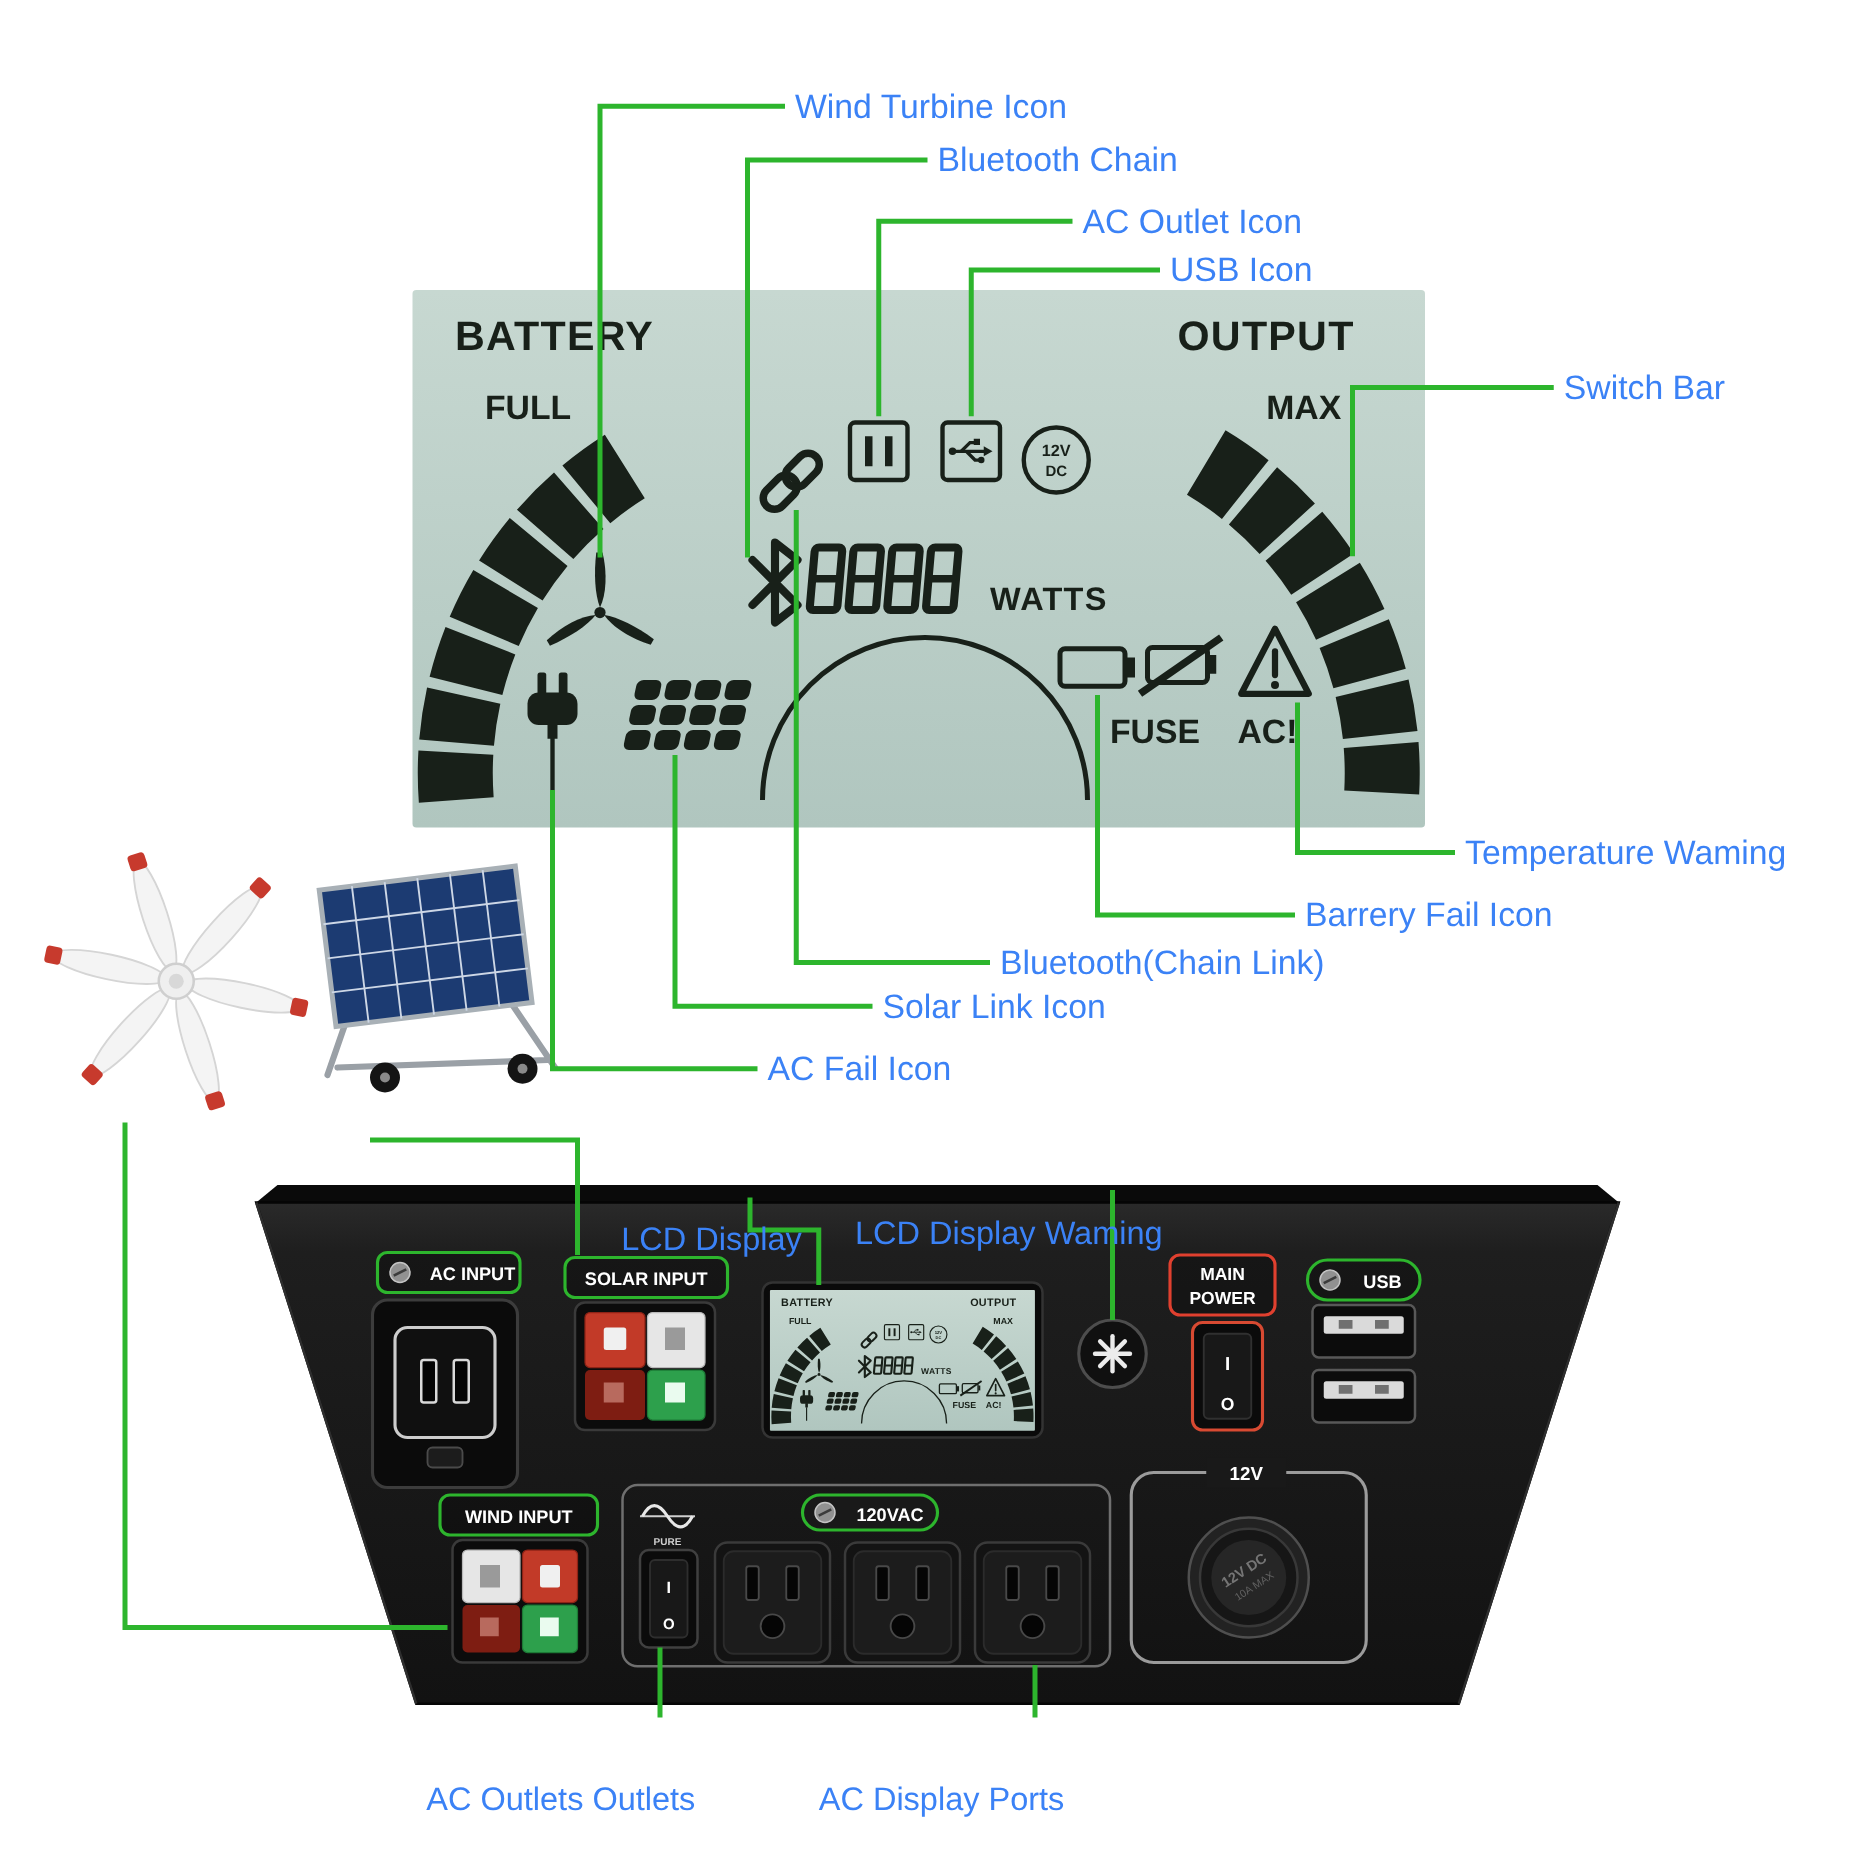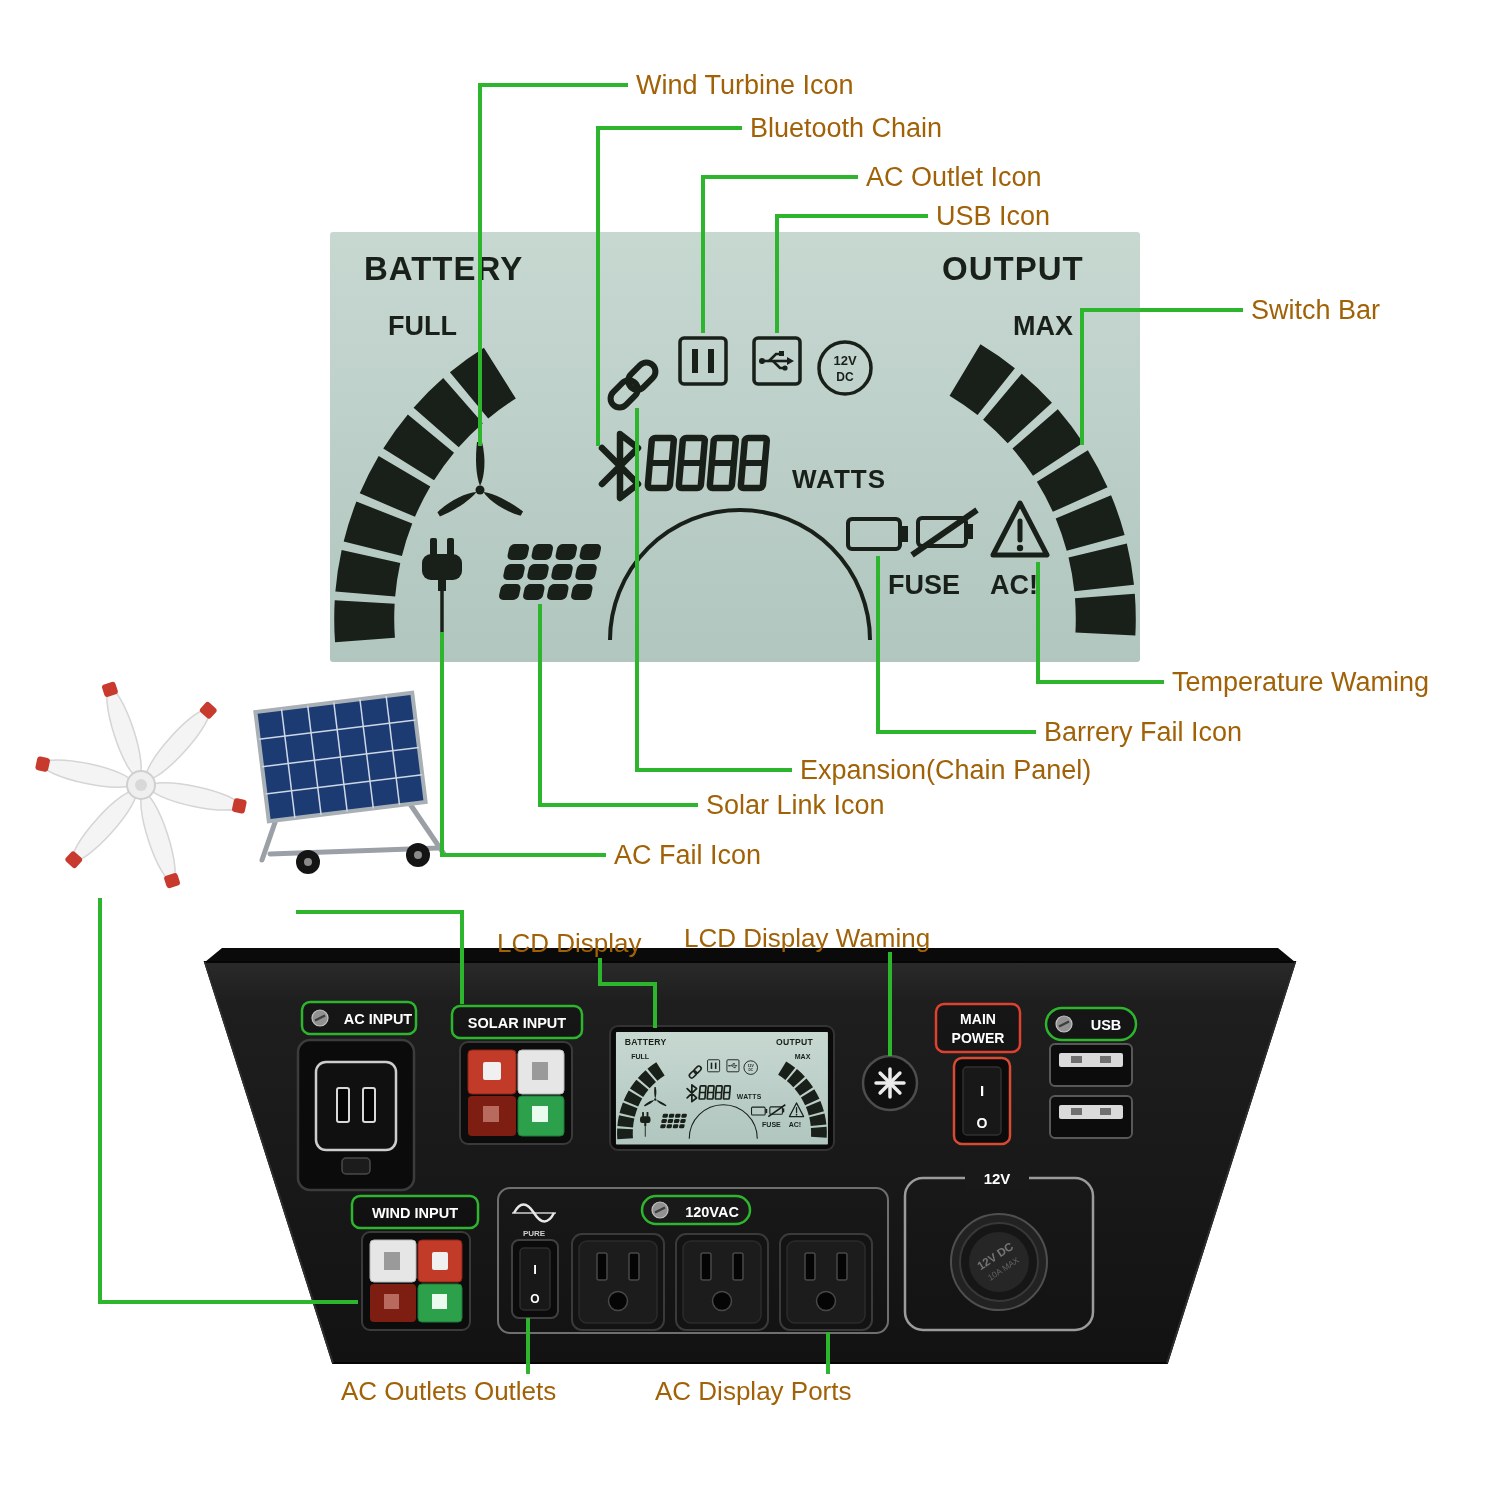--- a/index.html
+++ b/index.html
@@ -1,20 +1,20 @@
 <!DOCTYPE html>
 <html><head>
 <meta charset="utf-8">
 <style>
   html,body{margin:0;padding:0;background:#ffffff;}
   #stage{position:relative;width:1500px;height:1500px;background:#ffffff;
          font-family:"Liberation Sans",sans-serif;overflow:hidden;}
   #scene{position:absolute;left:0;top:0;}
-  .callout{position:absolute;font-size:27px;color:#a16207;white-space:nowrap;line-height:1.1;}
-  .callout.small{font-size:26px;}
+  .callout{position:absolute;font-size:27px;color:#3b82f6;white-space:nowrap;line-height:1.1;}
+  .callout.small{font-size:26px;margin-top:48px;}
   svg text{font-family:"Liberation Sans",sans-serif;}
   .lcdt{fill:#182019;font-weight:bold;}
   .plbl{fill:#ffffff;font-weight:bold;text-anchor:middle;}
 </style>
 </head>
 <body>
 
 <div id="stage">
 
 <svg id="scene" width="1500" height="1500" viewBox="0 0 1500 1500" xmlns="http://www.w3.org/2000/svg">
@@ -356,21 +356,21 @@
   </g>
 </svg>
 
 <div class="callout" style="left:636px;top:71px">Wind Turbine Icon</div>
 <div class="callout" style="left:750px;top:114px">Bluetooth Chain</div>
 <div class="callout" style="left:866px;top:163px">AC Outlet Icon</div>
 <div class="callout" style="left:936px;top:202px">USB Icon</div>
 <div class="callout" style="left:1251px;top:296px">Switch Bar</div>
 <div class="callout" style="left:1172px;top:668px">Temperature Waming</div>
 <div class="callout" style="left:1044px;top:718px">Barrery Fail Icon</div>
-<div class="callout" style="left:800px;top:756px">Expansion(Chain Panel)</div>
+<div class="callout" style="left:800px;top:756px">Bluetooth(Chain Link)</div>
 <div class="callout" style="left:706px;top:791px">Solar Link Icon</div>
 <div class="callout" style="left:614px;top:841px">AC Fail Icon</div>
 <div class="callout small" style="left:497px;top:929px">LCD Display</div>
 <div class="callout small" style="left:684px;top:924px">LCD Display Waming</div>
 <div class="callout small" style="left:341px;top:1377px">AC Outlets Outlets</div>
 <div class="callout small" style="left:655px;top:1377px">AC Display Ports</div>
 
 </div>
 
 </body></html>

